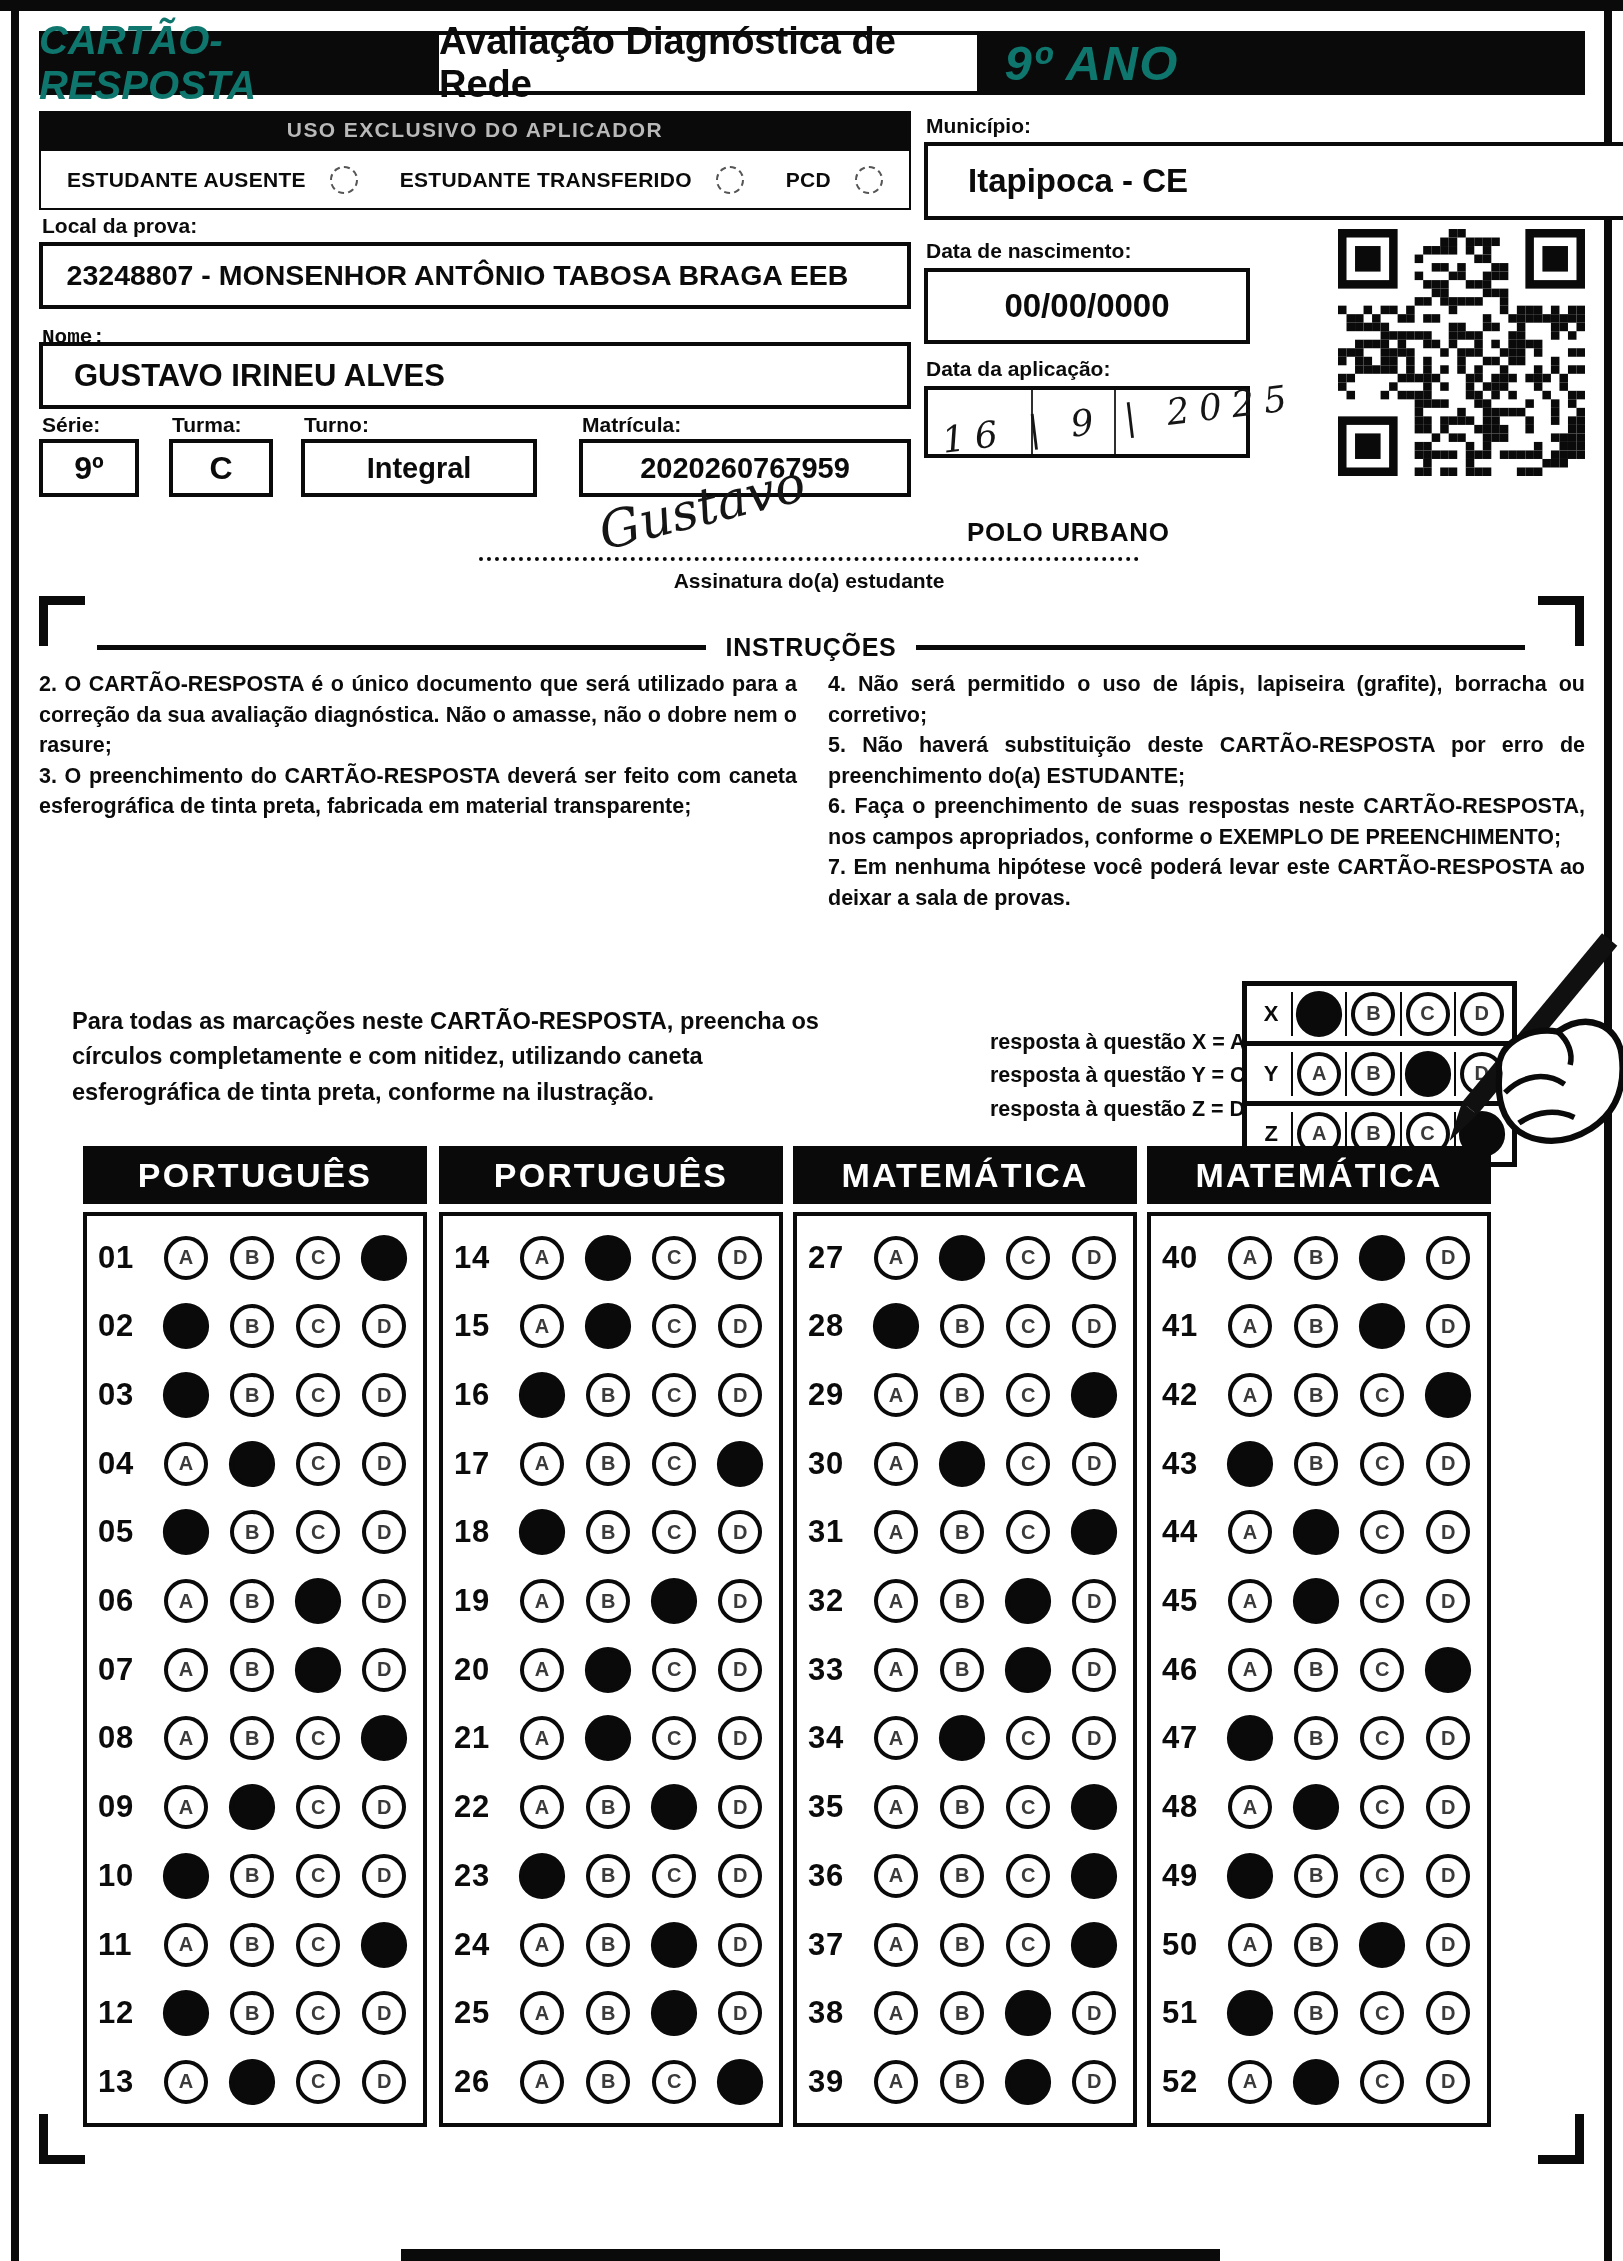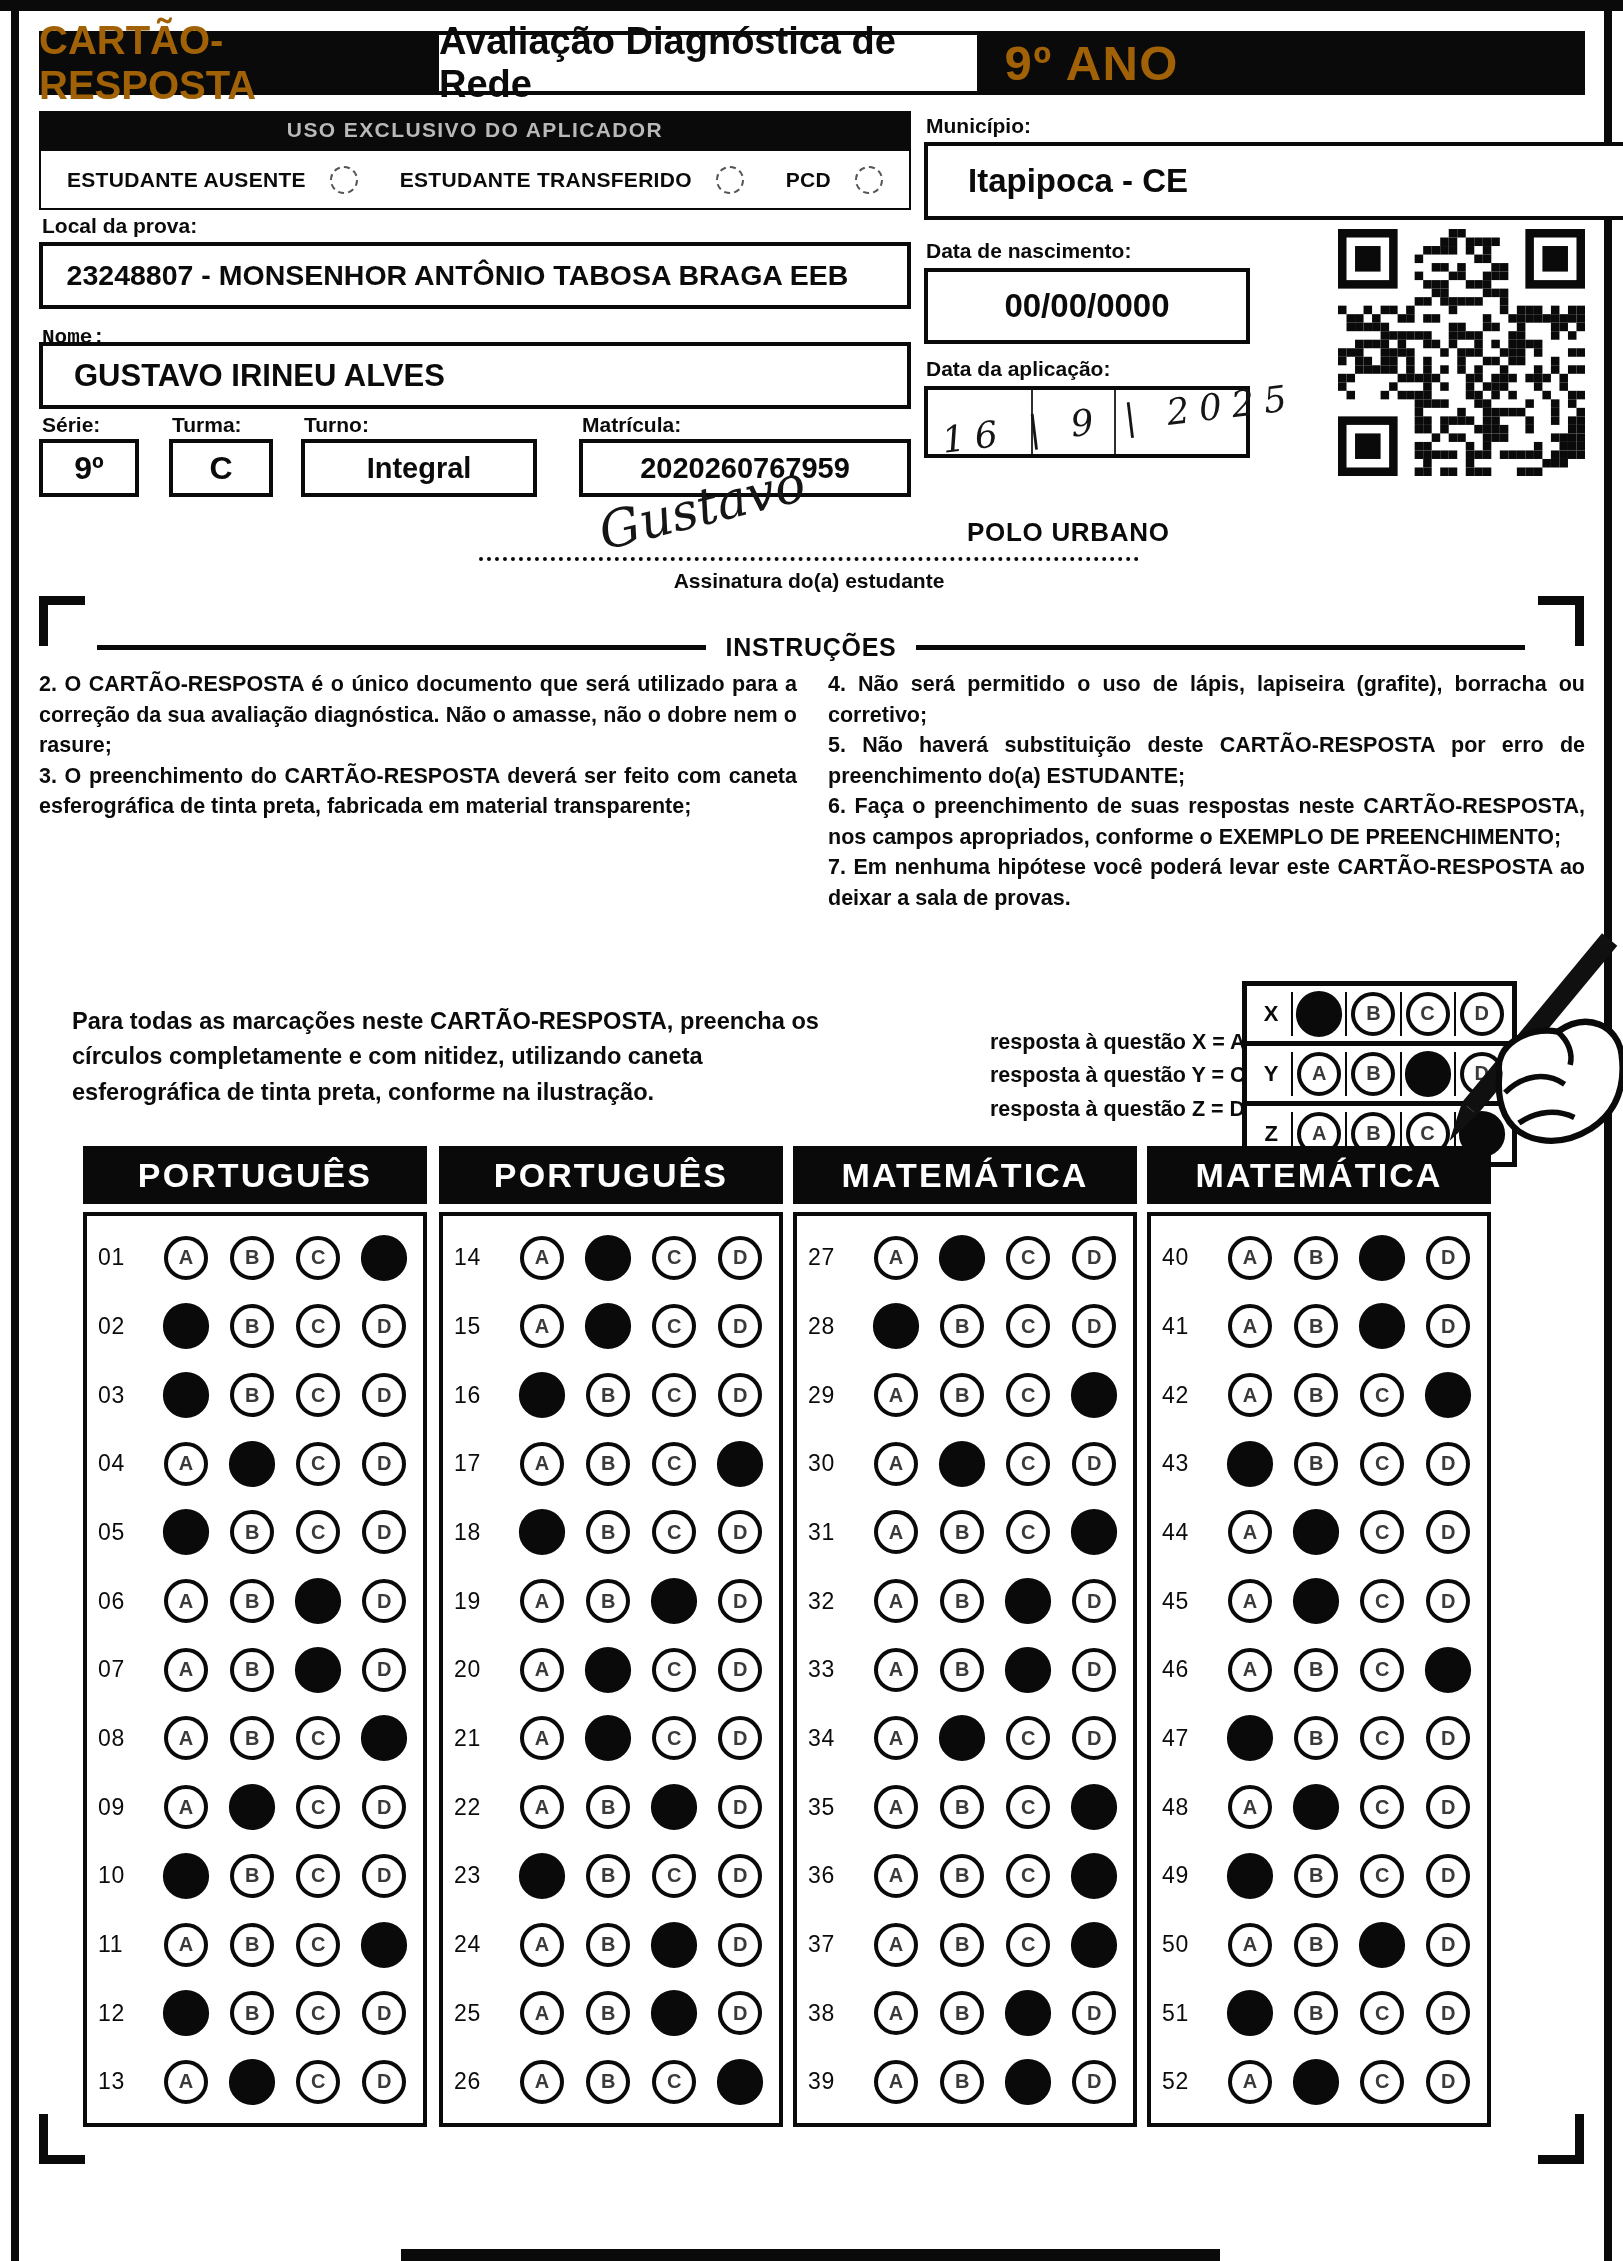--- a/index.html
+++ b/index.html
@@ -8,21 +8,21 @@
   #page { position:relative; width:1623px; height:2261px; background:#fff; margin:0 auto; overflow:hidden; }
   .abs { position:absolute; }
 
   
   .edge-top { left:0; top:0; width:1623px; height:11px; background:#0a0a0a; }
   .edge-left { left:11px; top:0; width:8.3px; height:2261px; background:#0a0a0a; }
   .edge-right { left:1604px; top:0; width:8.3px; height:2261px; background:#0a0a0a; }
   .edge-bottom-bar { left:401px; top:2249px; width:819px; height:12.5px; background:#0a0a0a; }
 
   
-  .hdr-black { background:#0a0a0a; color:#a16207; display:flex; align-items:center; justify-content:center; }
+  .hdr-black { background:#0a0a0a; color:#0f766e; display:flex; align-items:center; justify-content:center;font-style:italic; }
   .hdr-card { left:39px; top:31px; width:396px; height:64px; font-size:40px; font-weight:bold; letter-spacing:0; }
   .hdr-exam { left:435px; top:31px; width:546px; height:64px; background:#fff; border:4.9px solid #0a0a0a; display:flex; align-items:center; justify-content:center; font-size:38px; font-weight:bold; }
   .hdr-grade { left:981px; top:31px; width:604px; height:64px; justify-content:flex-start; padding-left:23.6px; font-size:49px; font-weight:bold; letter-spacing:1.4px; }
 
   
   .uso-bar { left:39px; top:111px; width:872px; height:38px; background:#0a0a0a; color:#b9b9b9; display:flex; align-items:center; justify-content:center; font-size:21px; font-weight:bold; letter-spacing:1.4px; }
   .opt-box { left:39px; top:149px; width:872px; height:61px; border:2.8px solid #0a0a0a; background:#fff; display:flex; align-items:center; justify-content:space-between; padding:0 26px; }
   .opt-item { display:flex; align-items:center; gap:24px; }
   .opt-label { font-size:21px; font-weight:bold; letter-spacing:0.3px; }
   .opt-circle { width:28px; height:28px; border:2.1px dashed #555; border-radius:50%; display:inline-block; }
@@ -83,21 +83,21 @@
   .bubble { display:inline-flex; align-items:center; justify-content:center; width:44px; height:44px; border:4.2px solid #0a0a0a; border-radius:50%; background:#fff; }
   .bubble .bubble-letter { font-size:20px; font-weight:bold; color:#3a3a3a; }
   .bubble.filled { background:#0a0a0a; border-color:#0a0a0a; transform:scale(1.05); }
   .bubble.filled .bubble-letter { color:transparent; }
 
   
   .ans-col { top:1146px; width:344px; }
   .subj-hdr { height:58px; background:#0a0a0a; color:#fff; display:flex; align-items:center; justify-content:center; font-size:34px; font-weight:bold; letter-spacing:2.1px; }
   .ans-grid { margin-top:8.3px; height:915px; border:4.9px solid #0a0a0a; background:#fff; display:flex; flex-direction:column; justify-content:space-around; padding:7px 16.7px 7px 11px; }
   .q-row { display:flex; align-items:center; justify-content:space-between; }
-  .q-num { width:44px; font-size:23px; font-weight:normal; letter-spacing:0.7px; }
+  .q-num { width:44px; font-size:31px; font-weight:bold; letter-spacing:0.7px; }
 </style>
 </head>
 <body>
 
 <div id="page">
 
   <div class="abs edge-top"></div>
   <div class="abs edge-left"></div>
   <div class="abs edge-right"></div>
   <div class="abs edge-bottom-bar"></div>

